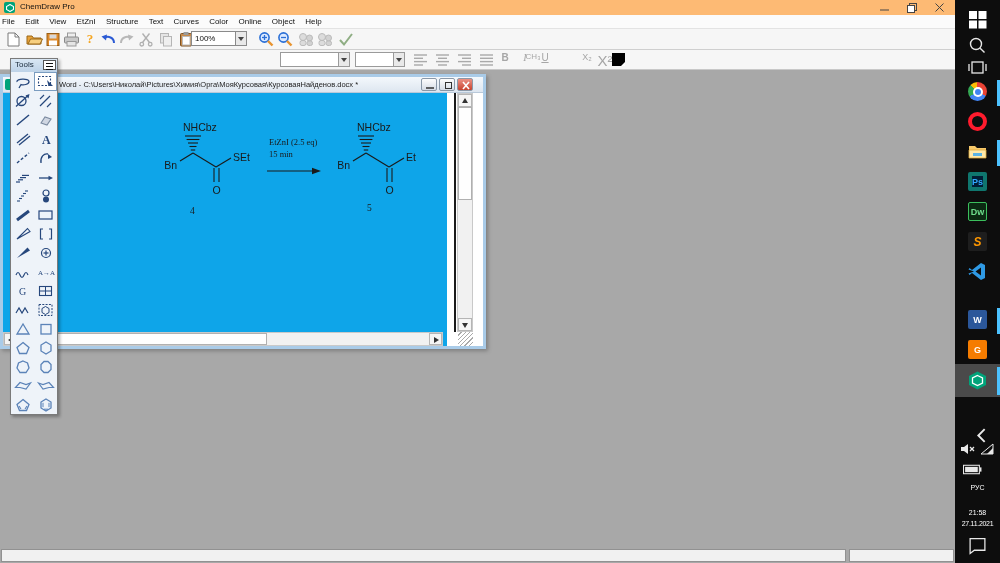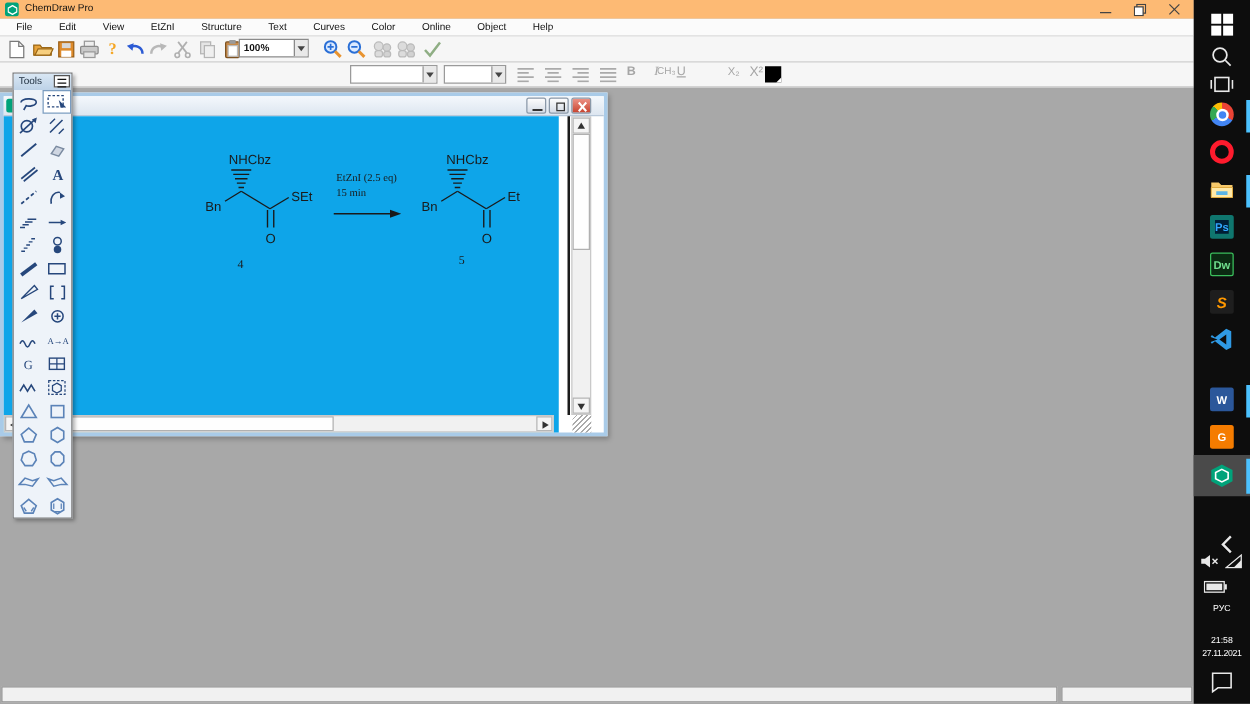--- a/index.html
+++ b/index.html
@@ -9,25 +9,25 @@
   
   #main-window { position:absolute; left:0; top:0; width:955px; height:563px; background:#a8a8a8; }
   #titlebar { position:absolute; left:0; top:0; width:955px; height:15px; background:#fdba74; }
   #titlebar .app-icon { position:absolute; left:4px; top:2px; width:11px; height:11px; background:#00a37a; border-radius:2px; }
   #titlebar .app-icon svg { position:absolute; left:1.5px; top:1.5px; }
   #titlebar .title-text { position:absolute; left:20px; top:2px; font-size:8px; color:#111; }
   .win-ctrl { position:absolute; top:0; width:24px; height:15px; text-align:center; }
   .win-ctrl svg { margin-top:3px; }
 
   #menubar { position:absolute; left:0; top:15px; width:955px; height:14px; background:#fbfbfb; border-bottom:1px solid #e3e3e3; font-size:8px; color:#111; }
-  #menubar span { display:inline-block; padding:2px 6px 0 13px; }
+  #menubar span { display:inline-block; padding:2px 6px 0 2px; }
 
   #toolbar1 { position:absolute; left:0; top:29px; width:955px; height:21px; background:#f6f6f6; border-bottom:1px solid #cfcfcf; }
   .ti { position:absolute; top:2px; width:18px; height:17px; }
-  #zoom-combo { position:absolute; left:191px; top:2px; width:56px; height:15px; background:#fff; border:1px solid #8a8a8a; font-size:8px;font-weight:bold; }
+  #zoom-combo { position:absolute; left:191px; top:2px; width:56px; height:15px; background:#fff; border:1px solid #8a8a8a; font-size:8px; }
   #zoom-combo .val { position:absolute; left:3px; top:2px; color:#111; }
   #zoom-combo .dd { position:absolute; right:0; top:0; width:11px; height:13px; background:#e9e9e9; border-left:1px solid #8a8a8a; }
   .tri-down { width:0; height:0; border-left:3px solid transparent; border-right:3px solid transparent; border-top:4px solid #444; position:absolute; left:2px; top:5px; }
 
   #toolbar2 { position:absolute; left:0; top:50px; width:955px; height:20px; background:#f6f6f6; border-bottom:1px solid #c8c8c8; }
   .dropdown { position:absolute; top:2px; height:15px; background:#fff; border:1px solid #9a9a9a; }
   .dropdown .dd { position:absolute; right:0; top:0; width:11px; height:13px; background:#e9e9e9; border-left:1px solid #9a9a9a; }
   .fmt-btn { position:absolute; top:2px; font-size:10px; color:#a6a6a6; width:18px; text-align:center; }
   .align-icon { position:absolute; top:4px; }
   #color-swatch { position:absolute; left:612px; top:3px; width:13px; height:13px; background:#000; }
@@ -281,27 +281,28 @@
             <line x1="1" y1="7.6" x2="14" y2="7.6"></line>
             <line x1="1" y1="11" x2="14" y2="11"></line>
           </g>
         </svg>
     </div>
     <div class="fmt-btn" style="left:496px; font-weight:bold">B</div>
     <div class="fmt-btn" style="left:516px; font-style:italic; font-family:'Liberation Serif',serif">I</div>
     <div class="fmt-btn" style="left:536px; text-decoration:underline">U</div>
     <div class="fmt-btn" style="left:522px; width:22px; font-size:8px">CH₃</div>
     <div class="fmt-btn" style="left:578px; font-size:9px">X₂</div>
-    <div class="fmt-btn" style="left:596px; font-size:11px">X²</div>
+    <div class="fmt-btn" style="left:596px; font-size:15px">X²</div>
     <div id="color-swatch"></div>
   </div>
 
   <div id="doc-window">
     <div id="doc-titlebar">
       <div class="doc-icon"></div>
+      <span class="doc-title">Word - C:\Users\Николай\Pictures\Химия\Орга\МояКурсовая\КурсоваяНайденов.docx *</span>
       <div class="doc-btn" style="left:418px">
         <svg width="16" height="13">
             <line x1="4" y1="9" x2="12" y2="9" stroke="#333" stroke-width="1.5"></line>
           </svg>
       </div>
       <div class="doc-btn" style="left:436px">
         <svg width="16" height="13">
             <rect x="5.5" y="3.5" width="6" height="6" fill="none" stroke="#333"></rect>
           </svg>
       </div>

